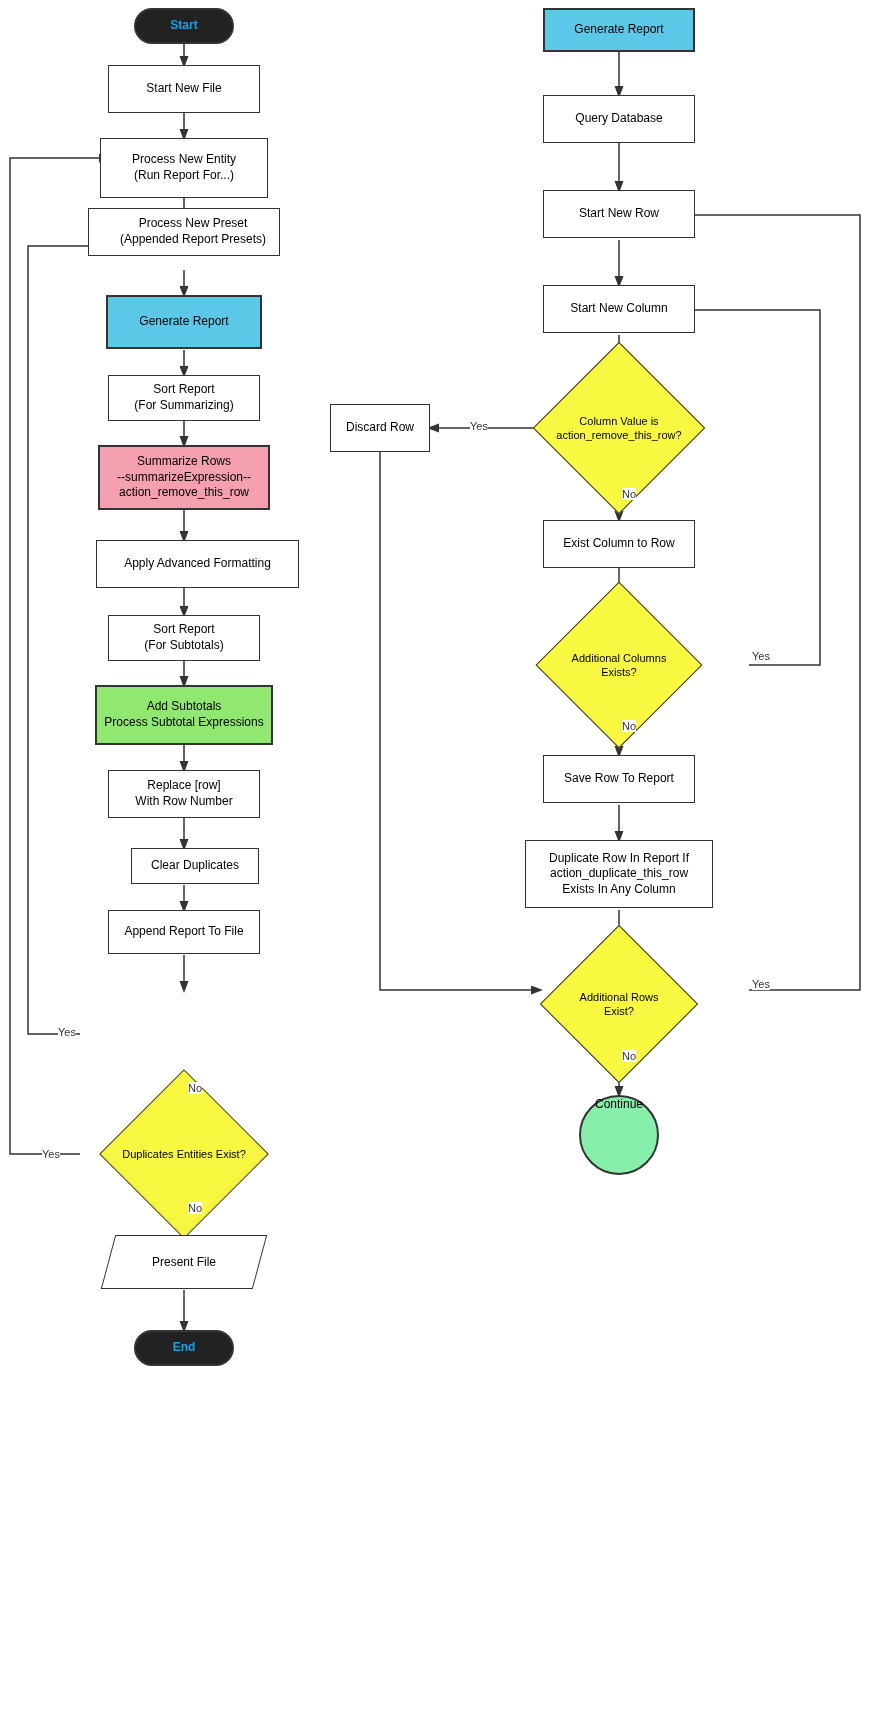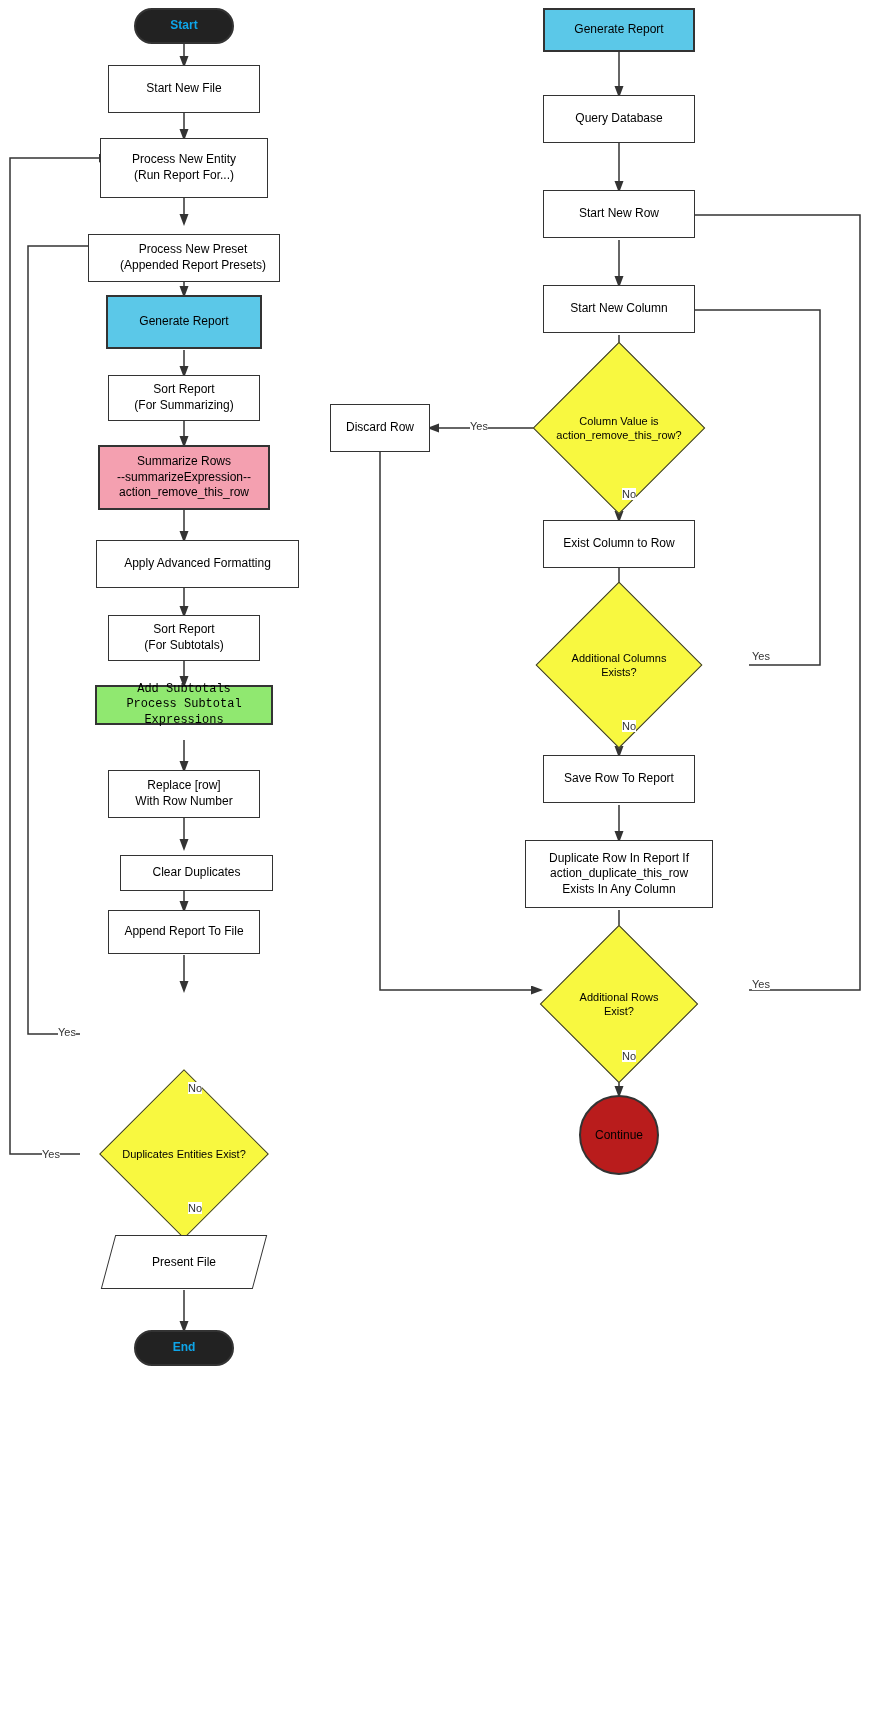--- a/index.html
+++ b/index.html
@@ -79,25 +79,25 @@
       display: flex;
       align-items: center;
       justify-content: center;
     }
     .parallelogram-text {
       transform: skewX(15deg);
       text-align: center;
     }
     .circle-blue {
       border: 2px solid #333;
-      background: #b91c1c;
+      background: #86efac;
       border-radius: 50%;
       position: absolute;
       display: flex;
-      align-items: center;
+      align-items: flex-start;
       justify-content: center;
       font-size: 12px;
     }
     
     .connectors {
       position: absolute;
       top: 0; left: 0;
       width: 888px;
       height: 1725px;
       pointer-events: none;
@@ -192,21 +192,21 @@
   </div>
 
   <div class="shape rect" style="left:108px; top:65px; width:152px; height:48px;">
     <span>Start New File</span>
   </div>
 
   <div class="shape rect" style="left:100px; top:138px; width:168px; height:60px;">
     <span>Process New Entity<br>(Run Report For...)</span>
   </div>
 
-  <div class="shape rect" style="left:88px; top:234px; width:192px; height:48px;padding-left:18px;">
+  <div class="shape rect" style="left:88px; top:208px; width:192px; height:48px;padding-left:18px;">
     <span>Process New Preset<br>(Appended Report Presets)</span>
   </div>
 
   <div class="shape blue-rect" style="left:106px; top:295px; width:156px; height:54px;">
     <span>Generate Report</span>
   </div>
 
   <div class="shape rect" style="left:108px; top:375px; width:152px; height:46px;">
     <span>Sort Report<br>(For Summarizing)</span>
   </div>
@@ -216,29 +216,29 @@
   </div>
 
   <div class="shape rect" style="left:96px; top:540px; width:203px; height:48px;">
     <span>Apply Advanced Formatting</span>
   </div>
 
   <div class="shape rect" style="left:108px; top:615px; width:152px; height:46px;">
     <span>Sort Report<br>(For Subtotals)</span>
   </div>
 
-  <div class="shape green-rect" style="left:95px; top:685px; width:178px; height:40px;font-family:Liberation Mono, monospace;">
+  <div class="shape green-rect" style="left:95px; top:685px; width:178px; height:60px;">
     <span>Add Subtotals<br>Process Subtotal Expressions</span>
   </div>
 
   <div class="shape rect" style="left:108px; top:770px; width:152px; height:48px;">
     <span>Replace [row]<br>With Row Number</span>
   </div>
 
-  <div class="shape rect" style="left:120px; top:848px; width:153px; height:36px;margin-top:7px;">
+  <div class="shape rect" style="left:131px; top:848px; width:128px; height:36px;">
     <span>Clear Duplicates</span>
   </div>
 
   <div class="shape rect" style="left:108px; top:910px; width:152px; height:44px;">
     <span>Append Report To File</span>
   </div>
 
 
   <div class="diamond" style="left:88px; top:1110px; width:192px; height:88px;">
     <div class="diamond-inner" style="width:120px; height:120px; top:-16px; left:36px;"></div>

